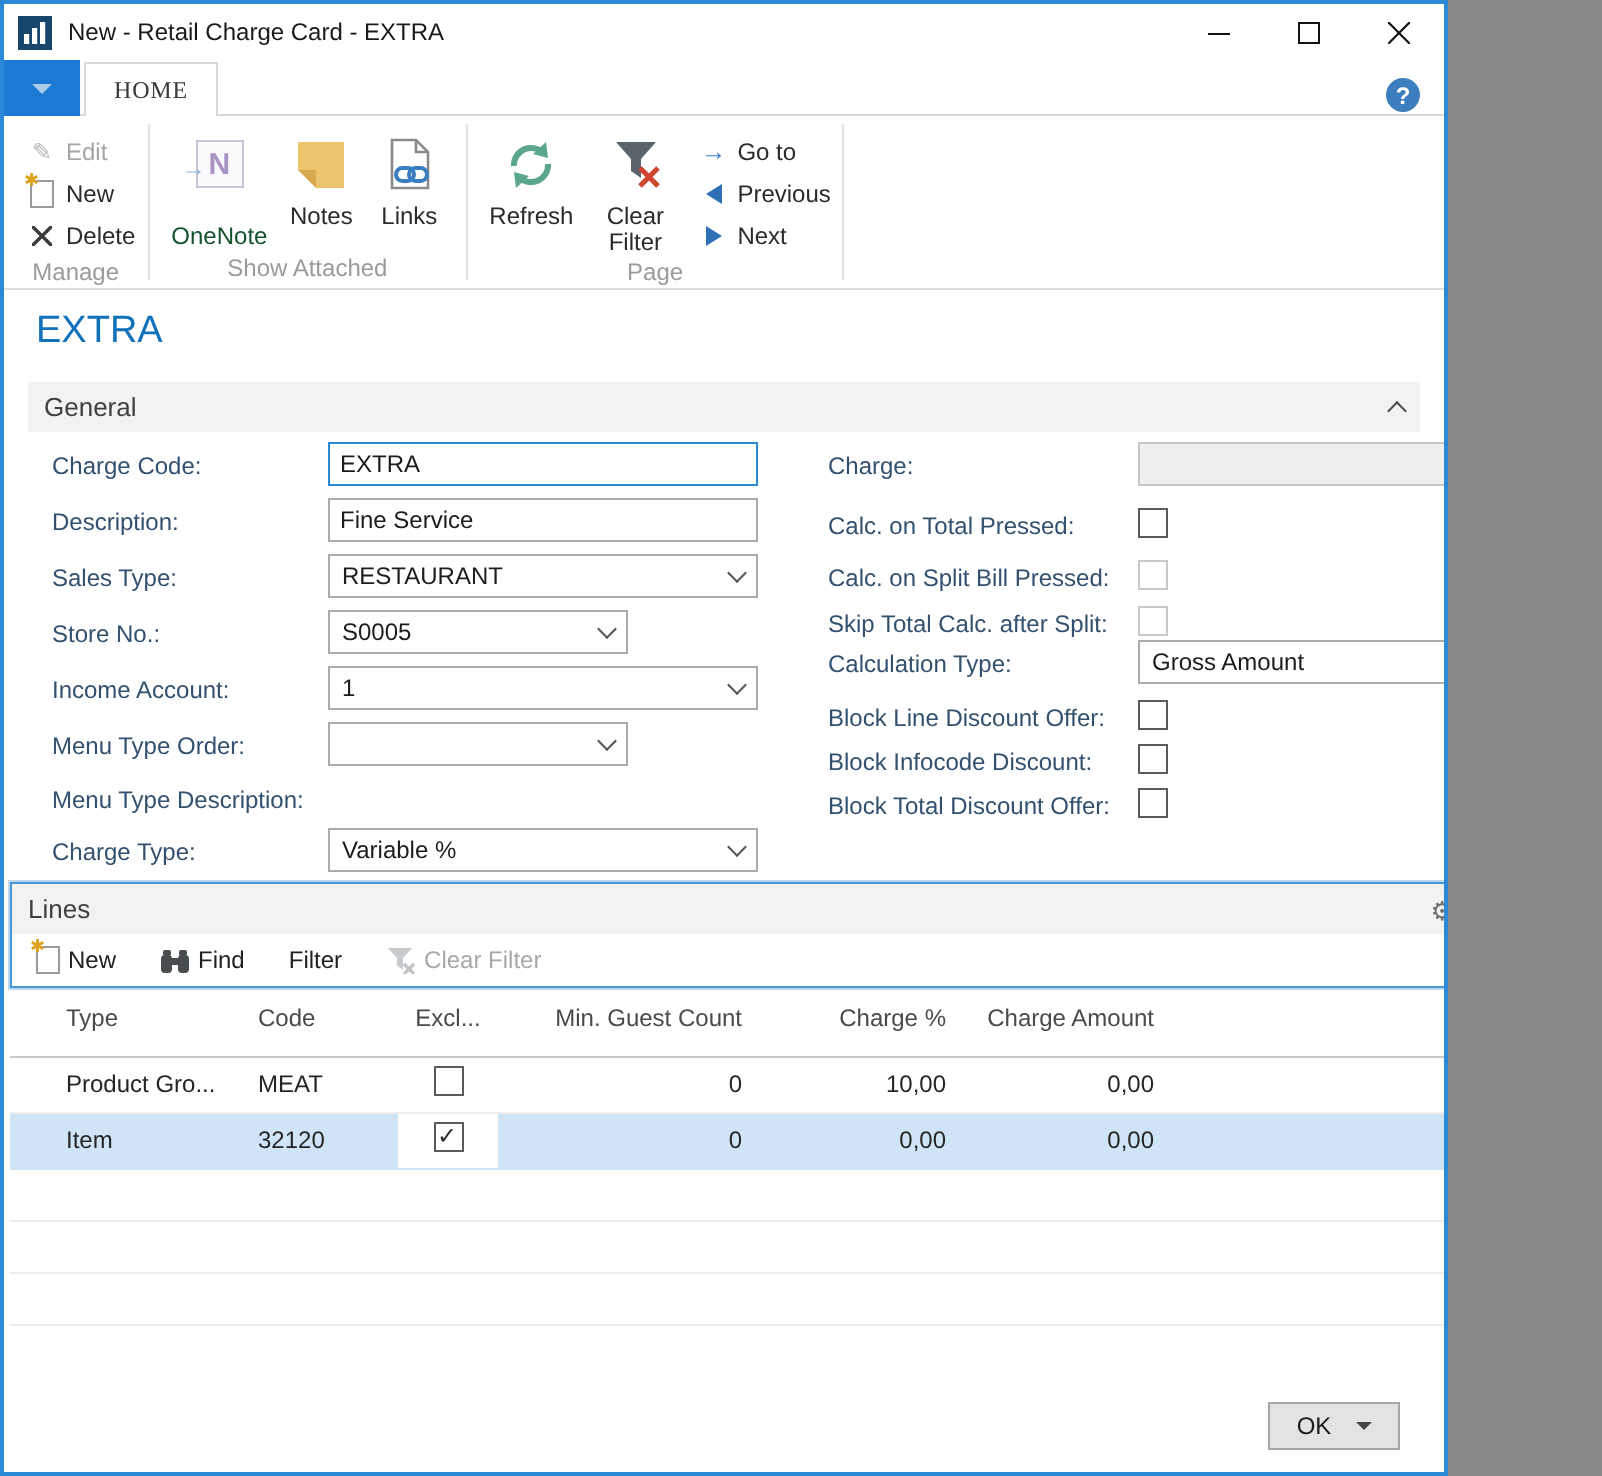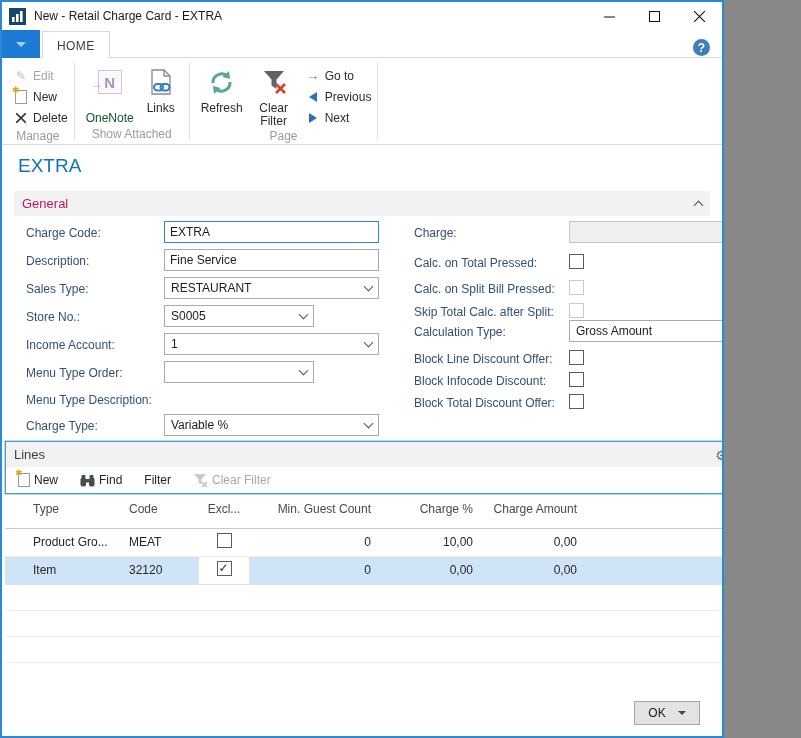--- a/index.html
+++ b/index.html
@@ -15,21 +15,21 @@
   .app-icon { margin-left:7px; width:17px; height:17px; flex:0 0 auto; }
   .title-text { margin-left:8px; font-size:12px; color:#1a1a1a; }
   .win-controls { position:absolute; right:0; top:0; height:28px; display:flex; }
   .win-btn { width:45px; height:28px; display:flex; align-items:center; justify-content:center; cursor:default; }
 
   
   .tabrow { position:absolute; top:28px; left:0; right:0; height:28px; border-bottom:1px solid #d9d9d9; background:#fff; }
   .appmenu-btn { position:absolute; left:0; top:0; width:38px; height:28px; background:#1d7ad4; display:flex; align-items:center; justify-content:center; }
   .appmenu-btn .tri { width:0; height:0; border-left:5px solid transparent; border-right:5px solid transparent; border-top:5px solid #a8cce9; }
   .tab-home { position:absolute; left:40px; top:1px; height:28px; padding:0 14px; background:#fff;
-    border:1px solid #d9d9d9; border-bottom:none; display:flex; align-items:center; font-size:12px; color:#3a3a3a; letter-spacing:.4px; }
+    border:1px solid #d9d9d9; border-bottom:none; display:flex; align-items:center; font-size:12px; color:#3a3a3a; letter-spacing:.4px;font-family:Liberation Serif, serif; }
   .help-btn { position:absolute; right:12px; top:37px; width:17px; height:17px; border-radius:50%; background:#3d7ebf; color:#fff;
     font-size:12px; font-weight:bold; display:flex; align-items:center; justify-content:center; }
 
   
   .ribbon { position:absolute; top:56px; left:0; right:0; height:87px; background:#fff; border-bottom:1px solid #dcdcdc; display:flex; }
   .rgroup { position:relative; display:flex; flex-direction:column; padding:3px 6px 0 6px; }
   .rbody { display:flex; flex:1; align-items:flex-start; }
   .rlabel { text-align:center; color:#9b9b9b; font-size:12px; height:18px; line-height:16px; }
   .rsep { width:1px; background:#e2e2e2; margin:4px 0 4px 0; }
   .bigbtn { width:52px; display:flex; flex-direction:column; align-items:center; padding-top:3px; }
@@ -49,21 +49,21 @@
   .newpage:before { content:"✱"; position:absolute; left:-4px; top:-6px; font-size:9px; color:#e0a11b; }
   .notes-icon { position:relative; width:23px; height:23px; background:#eec36d; }
   .notes-icon:after { content:""; position:absolute; left:0; bottom:0; width:0; height:0; border-left:9px solid #fff; border-top:9px solid #d9a94f; border-left-color:#fff; }
   .onenote-box { position:relative; width:24px; height:24px; border:1px solid #cfc3da; background:#faf9fb; display:flex; align-items:center; justify-content:center; }
   .onenote-box .n { color:#a994c4; font-weight:bold; font-size:15px; }
   .onenote-arrow { position:absolute; left:-8px; bottom:2px; color:#8fb8dd; font-size:12px; font-weight:bold; }
   .links-box { position:relative; width:22px; height:26px; }
 
   
   .page-title { position:absolute; top:153px; left:16px; font-size:19px; color:#1272b9; }
-  .sec-header { position:absolute; left:12px; right:12px; height:25px; background:#f2f2f2; display:flex; align-items:center; padding:0 8px; font-size:13px; color:#be185d;text-align:center; }
+  .sec-header { position:absolute; left:12px; right:12px; height:25px; background:#f2f2f2; display:flex; align-items:center; padding:0 8px; font-size:13px; color:#404040;text-align:center; }
   .sec-header .sp { flex:1; }
   .chev-up { width:7px; height:7px; border-right:1.6px solid #4a4a4a; border-bottom:1.6px solid #4a4a4a; transform:rotate(-135deg); margin-top:3px; }
   .chev-down { width:7px; height:7px; border-right:1.3px solid #555; border-bottom:1.3px solid #555; transform:rotate(45deg); margin-top:-3px; }
 
   .frow { position:absolute; display:flex; align-items:center; height:24px; }
   .flabel { font-size:12px; color:#33516f; }
   .tfield { height:22px; border:1px solid #ababab; background:#fff; font-family:"Liberation Sans",sans-serif; font-size:12px; color:#1c1c1c; padding:0 5px; }
   .tfield.focused { border-color:#2a8ad4; }
   .tfield.disabled { background:#efefef; border-color:#c6c6c6; text-align:right; }
   .selectbox { height:22px; border:1px solid #ababab; background:#fff; display:flex; align-items:center; padding:0 6px; font-size:12px; color:#1c1c1c; }
@@ -177,20 +177,26 @@
     <div class="rgroup">
       <div class="rbody">
         <div class="bigbtn disabled" style="width:58px">
           <span class="bicon">
             <span class="onenote-box">
                 <span class="n">N</span>
                 <span class="onenote-arrow">→</span>
               </span>
           </span>
           <span class="blabel">OneNote</span>
+        </div>
+        <div class="bigbtn" style="width:44px">
+          <span class="bicon">
+              <span class="notes-icon"></span>
+            </span>
+          <span class="blabel">Notes</span>
         </div>
         <div class="bigbtn" style="width:44px">
           <span class="bicon">
             <span class="links-box">
               <svg width="22" height="26" viewBox="0 0 22 26">
                 <path d="M2 1 h12 l6 6 v18 h-18 z" fill="#fff" stroke="#8a8a8a" stroke-width="1.3"></path>
                 <path d="M14 1 v6 h6" fill="none" stroke="#8a8a8a" stroke-width="1.3"></path>
                 <rect x="4" y="15" width="9" height="6.5" rx="3.2" fill="none" stroke="#3a7ec2" stroke-width="2"></rect>
                 <rect x="10.5" y="15" width="9" height="6.5" rx="3.2" fill="none" stroke="#3a7ec2" stroke-width="2"></rect>
               </svg>

